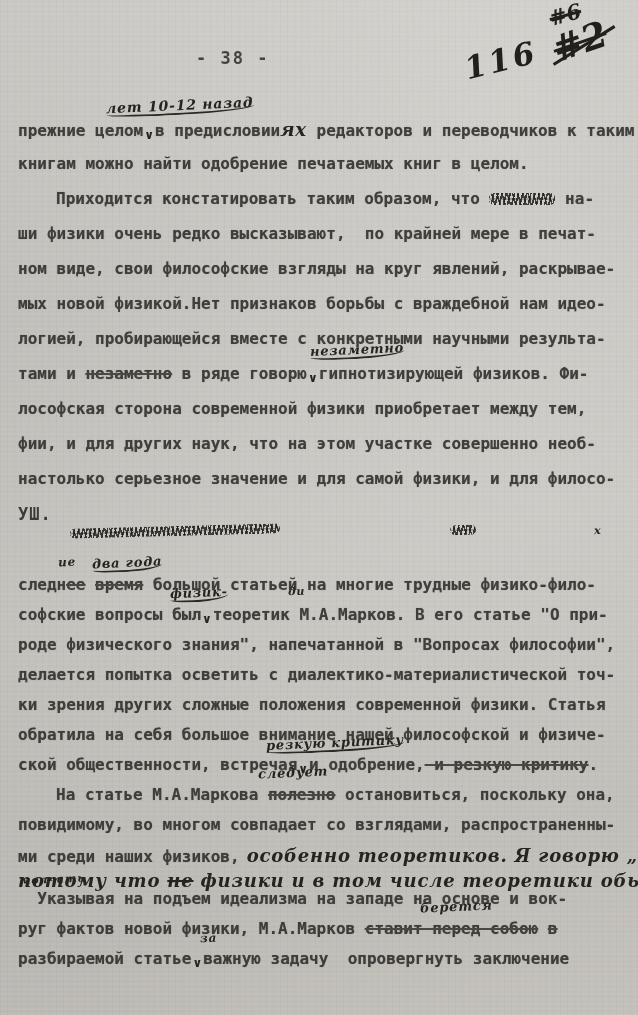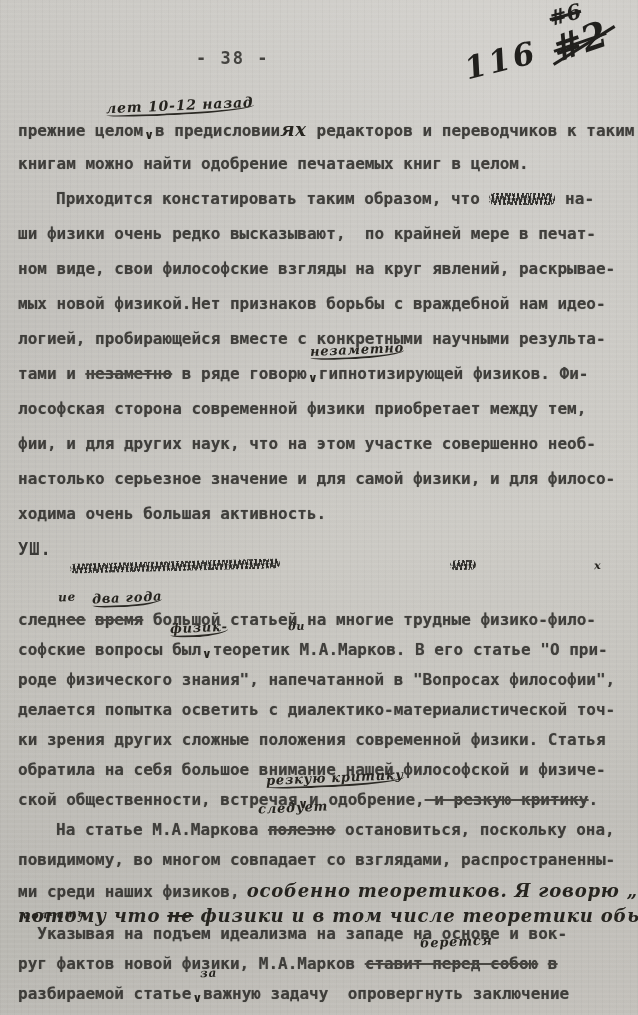--- a/index.html
+++ b/index.html
@@ -61,21 +61,20 @@
         <div class="line p1"><span class="typed">книгам можно найти одобрение печатаемых книг в целом.</span></div>
         <div class="line p1 indent"><span class="typed">Приходится констатировать таким образом, что </span><span class="scribble" style="width: 66px;"></span><span class="typed"> на-</span></div>
         <div class="line p1"><span class="typed">ши физики очень редко высказывают,  по крайней мере в печат-</span></div>
         <div class="line p1"><span class="typed">ном виде, свои философские взгляды на круг явлений, раскрывае-</span></div>
         <div class="line p1"><span class="typed">мых новой физикой.Нет признаков борьбы с враждебной нам идео-</span></div>
         <div class="line p1"><span class="typed">логией, пробирающейся вместе с конкретными научными результа-</span></div>
         <div class="line p1"><span class="typed">тами и </span><span class="typed struck">незаметно</span><span class="typed"> в ряде говорю</span><span class="caret">∨</span><span class="typed">гипнотизирующей физиков. Фи-</span><span class="hw above hw-u" style="left: 292px; top: -14px; font-size: 13px;">незаметно</span></div>
         <div class="line p1"><span class="typed">лософская сторона современной физики приобретает между тем,</span></div>
         <div class="line p1"><span class="typed">фии, и для других наук, что на этом участке совершенно необ-</span></div>
         <div class="line p1"><span class="typed">настолько серьезное значение и для самой физики, и для филосо-</span></div>
-        <div class="line p1"><span class="typed">ходима очень большая активность.</span></div>
       </div>
     <div class="heading">УШ.</div>
     <div id="part2">
         <div class="line p2 indent"><span class="scribble above" style="width: 210px; left: 52px; top: -14px;"></span><span class="scribble above" style="width: 26px; left: 432px; top: -15px;"></span><span class="hw above " style="left: 576px; top: -15px; font-size: 11px;">х</span></div>
         <div class="line p2"><span class="typed">следн</span><span class="typed struck">ее</span><span class="typed"> </span><span class="typed struck">время</span><span class="typed"> большой статьей на многие трудные физико-фило-</span><span class="hw above " style="left: 40px; top: -14px; font-size: 12px;">ие</span><span class="hw above hw-u" style="left: 74px; top: -14px; font-size: 13px;">два года</span></div>
         <div class="line p2"><span class="typed">софские вопросы был</span><span class="caret">∨</span><span class="typed">теоретик </span><span class="typed">М.А.Марков. В его статье "О при-</span><span class="hw above hw-u" style="left: 152px; top: -14px; font-size: 13px;">физик-</span><span class="hw above " style="left: 270px; top: -14px; font-size: 11px;">ди</span></div>
         <div class="line p2"><span class="typed">роде физического знания", напечатанной в "Вопросах философии",</span></div>
         <div class="line p2"><span class="typed">делается попытка осветить с диалектико-материалистической точ-</span></div>
         <div class="line p2"><span class="typed">ки зрения других сложные положения современной физики. Статья</span></div>
         <div class="line p2"><span class="typed">обратила на себя большое внимание нашей философской и физиче-</span></div>

